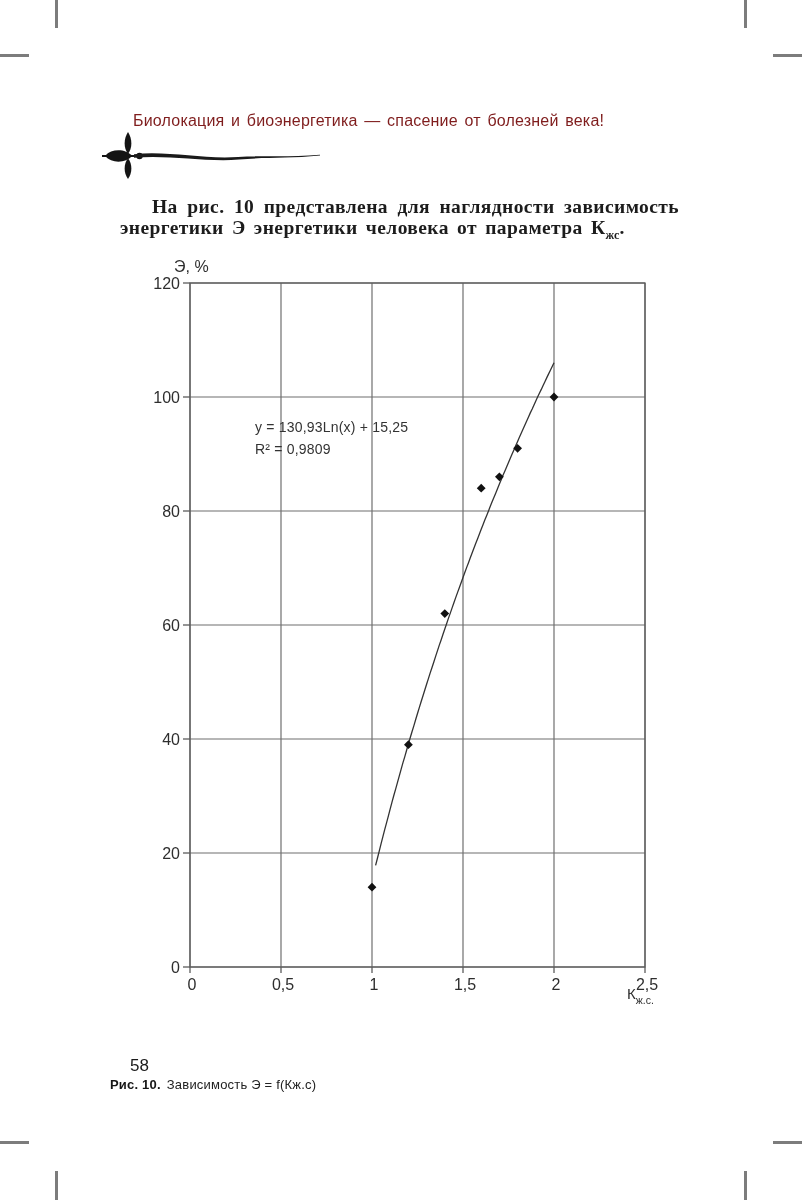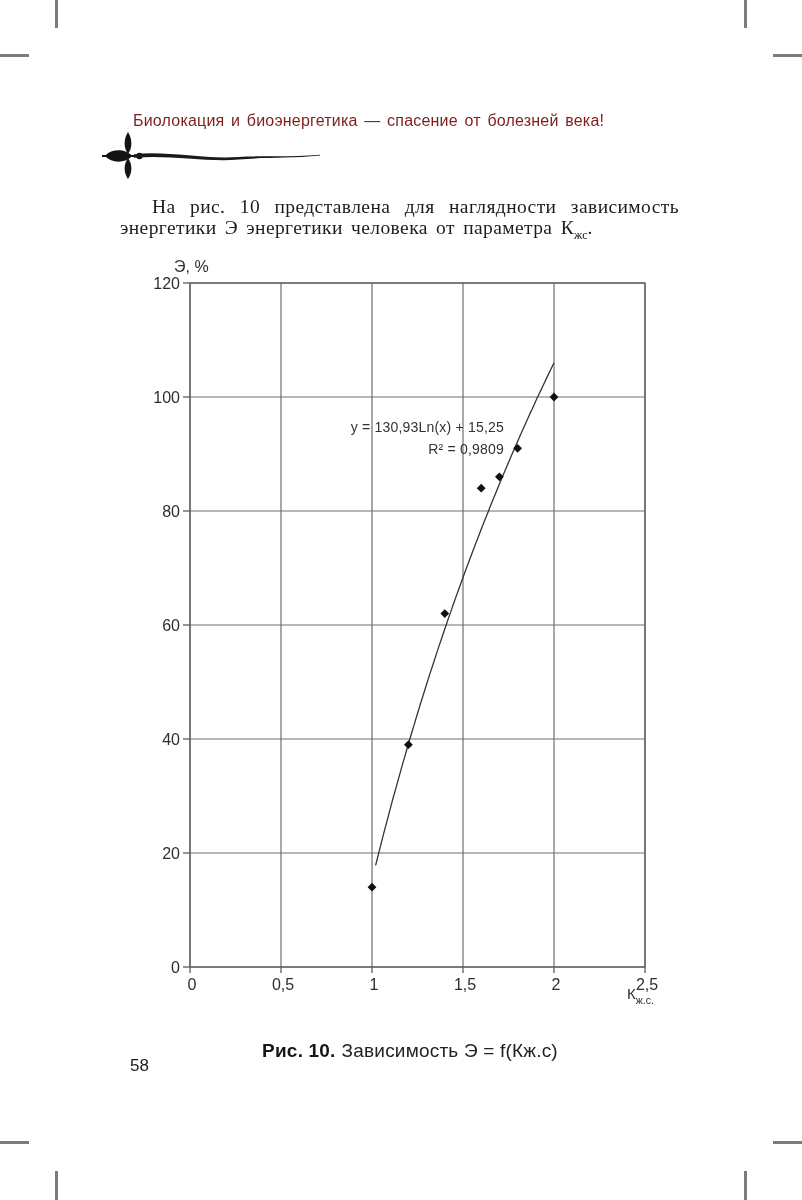--- a/index.html
+++ b/index.html
@@ -18,38 +18,38 @@
   .mk-h-br{left:773px;top:1141px;width:29px;height:3px;}
   .mk-v-br{left:744px;top:1171px;width:3px;height:29px;}
 
   .running-head{
     position:absolute;left:133px;top:112px;white-space:nowrap;
     font-size:16px;letter-spacing:0.2px;word-spacing:2px;color:#7f1d1d;font-weight:500;
   }
   .ornament{position:absolute;left:98px;top:126px;}
 
   .para-line{
-    position:absolute;font-family:"Liberation Serif",serif;font-weight:400;
+    position:absolute;font-family:"Liberation Serif",serif;font-weight:700;
     color:#1c1c1c;font-size:19.5px;letter-spacing:0.4px;word-spacing:3px;white-space:nowrap;
   }
   .para-line1{left:152px;top:196px;width:527px;text-align:justify;text-align-last:justify;}
   .para-line2{left:120px;top:217px;}
   .para-line2 sub{font-size:12px;letter-spacing:0;}
 
   .chart{position:absolute;left:0;top:0;}
   .chart text{font-family:"Liberation Sans",sans-serif;}
 
   .equation{
-    position:absolute;left:264px;top:416px;width:240px;text-align:right;
+    position:absolute;left:255px;top:416px;width:240px;text-align:left;
     font-size:14px;line-height:22px;color:#333333;letter-spacing:0.2px;
   }
 
   .caption{
-    position:absolute;left:110px;top:1040px;width:600px;text-align:center;
-    font-size:19px;color:#161616;letter-spacing:0.2px;
+    position:absolute;left:110px;top:1077px;width:600px;text-align:left;
+    font-size:13px;color:#161616;letter-spacing:0.2px;
   }
   .caption .cap-label{font-weight:800;}
   .caption .cap-text{margin-left:6px;font-weight:400;color:#222222;}
 
   .page-number{
     position:absolute;left:130px;top:1056px;font-size:17px;font-weight:400;color:#1a1a1a;
   }
 </style>
 </head>
 <body>

